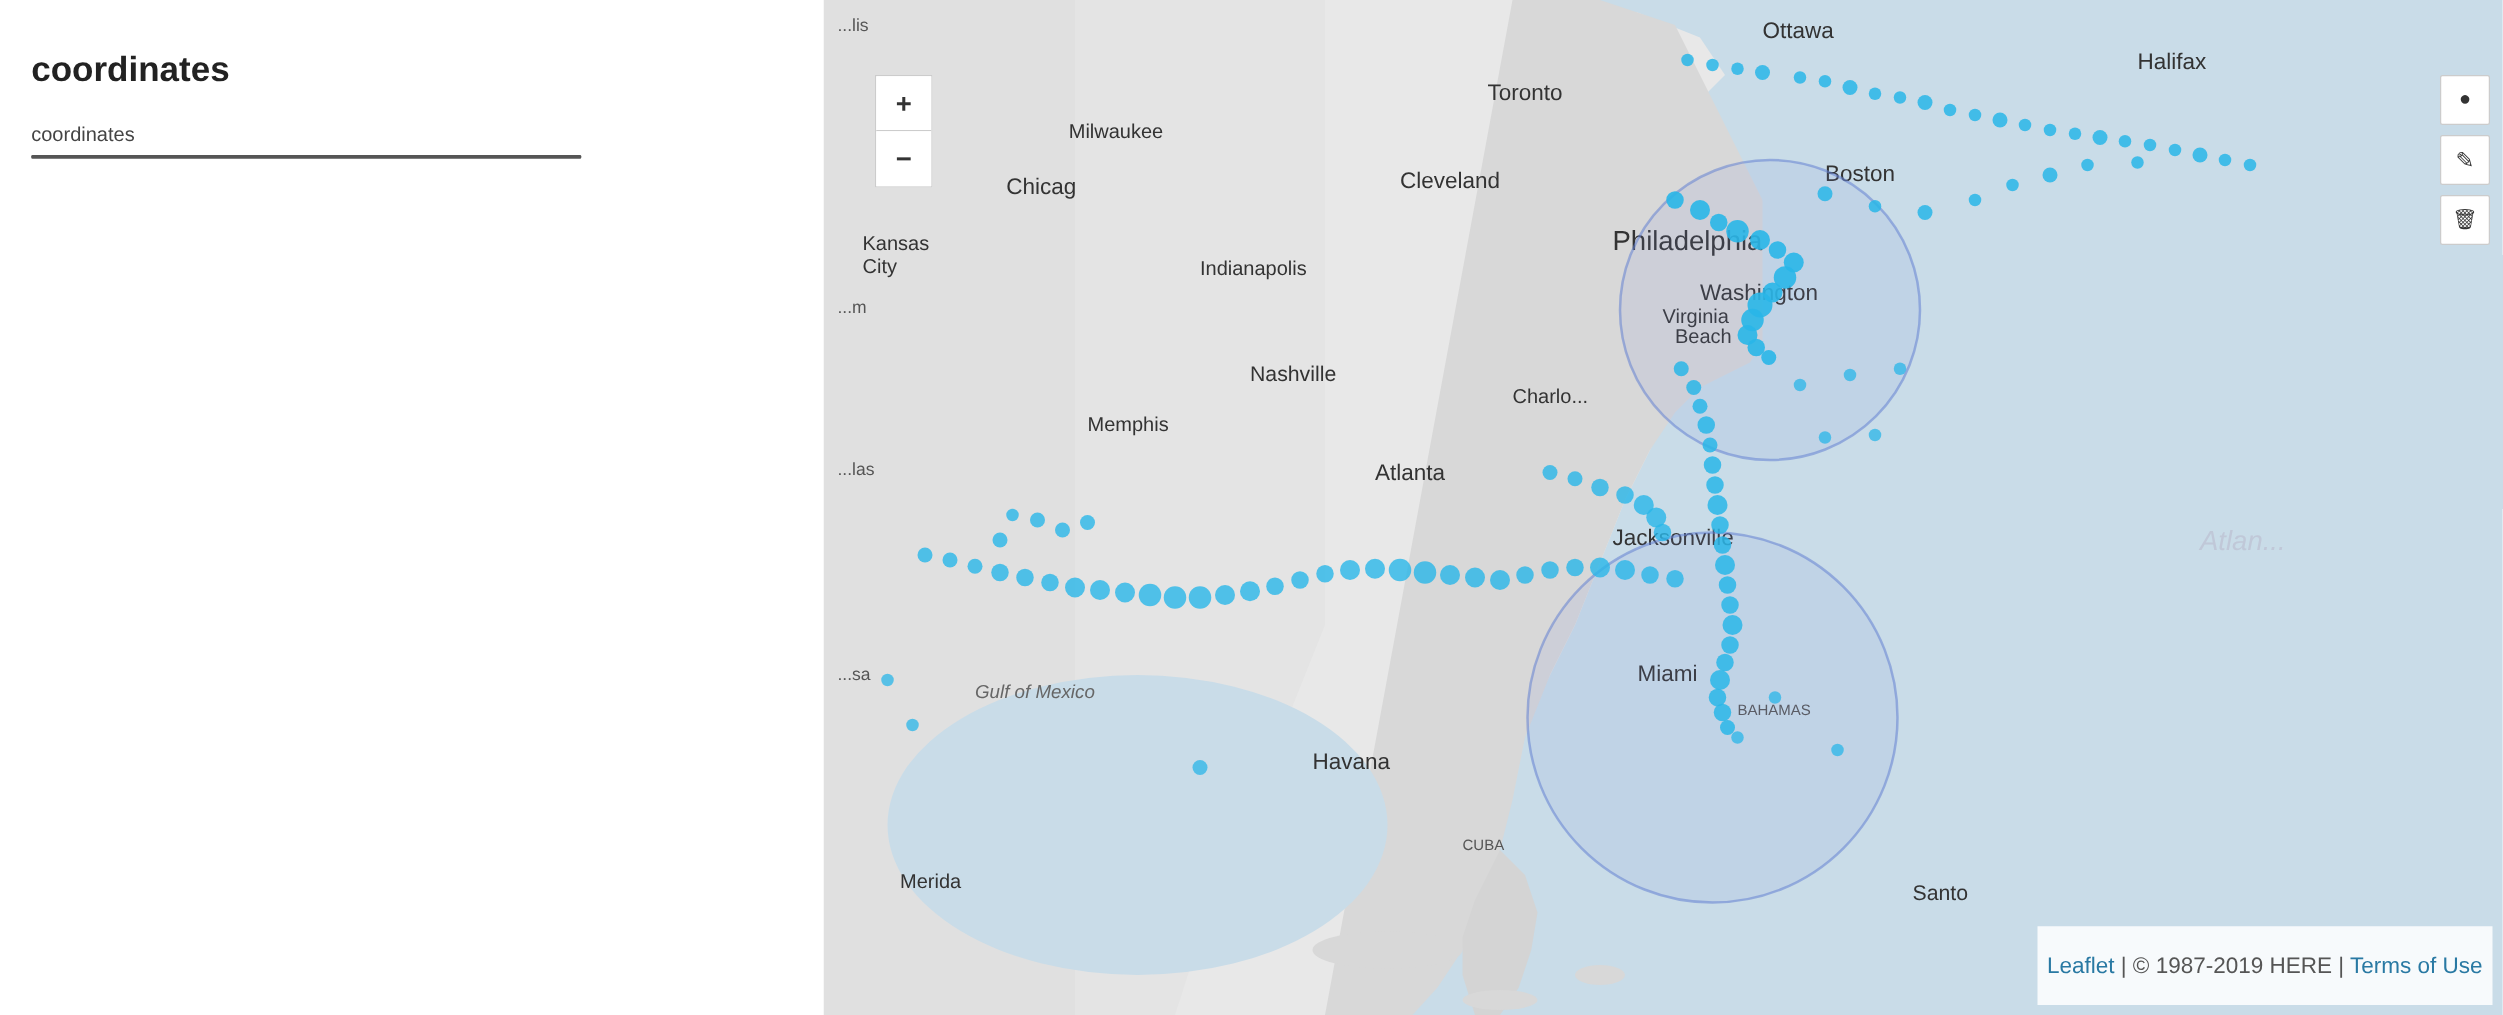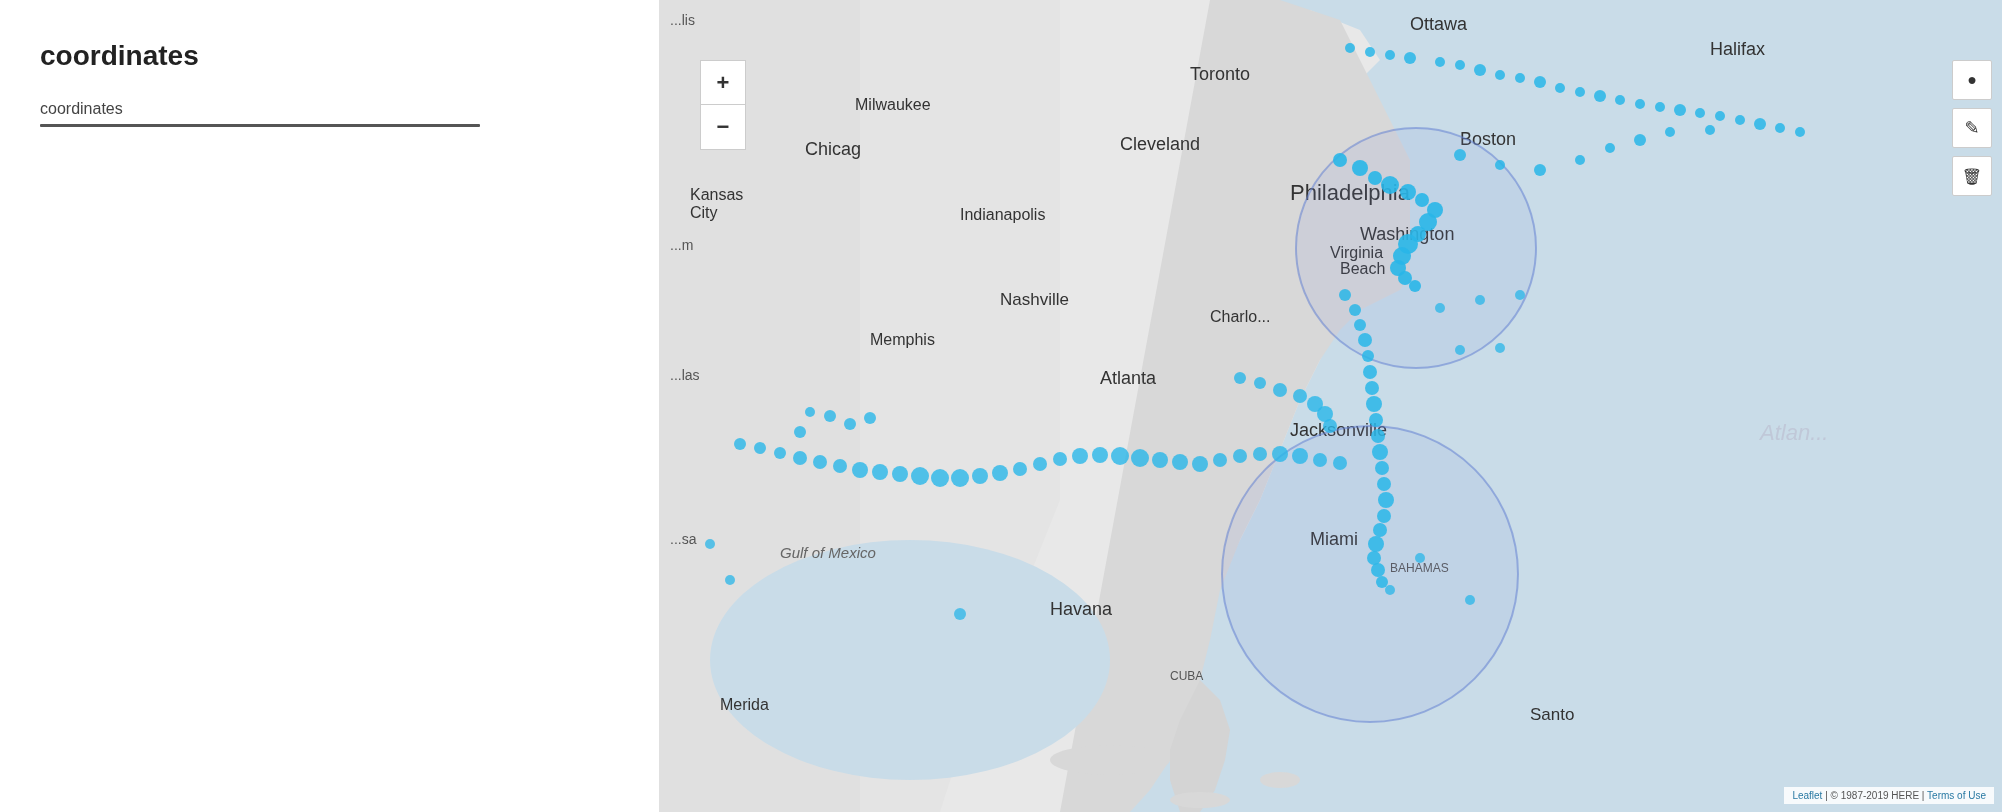--- a/index.html
+++ b/index.html
@@ -10,21 +10,21 @@
       height: 812px;
       overflow: hidden;
       background: #fff;
     }
 
     
     .left-panel {
       width: 660px;
       min-width: 660px;
       background: #fff;
-      padding: 40px 40px;
+      padding: 40px 25px;
       border-right: 1px solid #e0e0e0;
     }
     .panel-title {
       font-size: 28px;
       font-weight: bold;
       color: #222;
       margin-bottom: 28px;
     }
     .field-label {
       font-size: 16px;
@@ -105,22 +105,22 @@
       color: #333;
       border-radius: 2px;
     }
 
     
     .map-attribution {
       position: absolute;
       bottom: 8px;
       right: 8px;
       background: rgba(255,255,255,0.85);
-      padding: 3px 8px;
-      font-size: 10px;
+      padding: 21px 8px;
+      font-size: 18px;
       color: #555;
       z-index: 10;
     }
     .map-attribution a {
       color: #2979a3;
       text-decoration: none;
     }
   </style>
 </head>
 <body>

